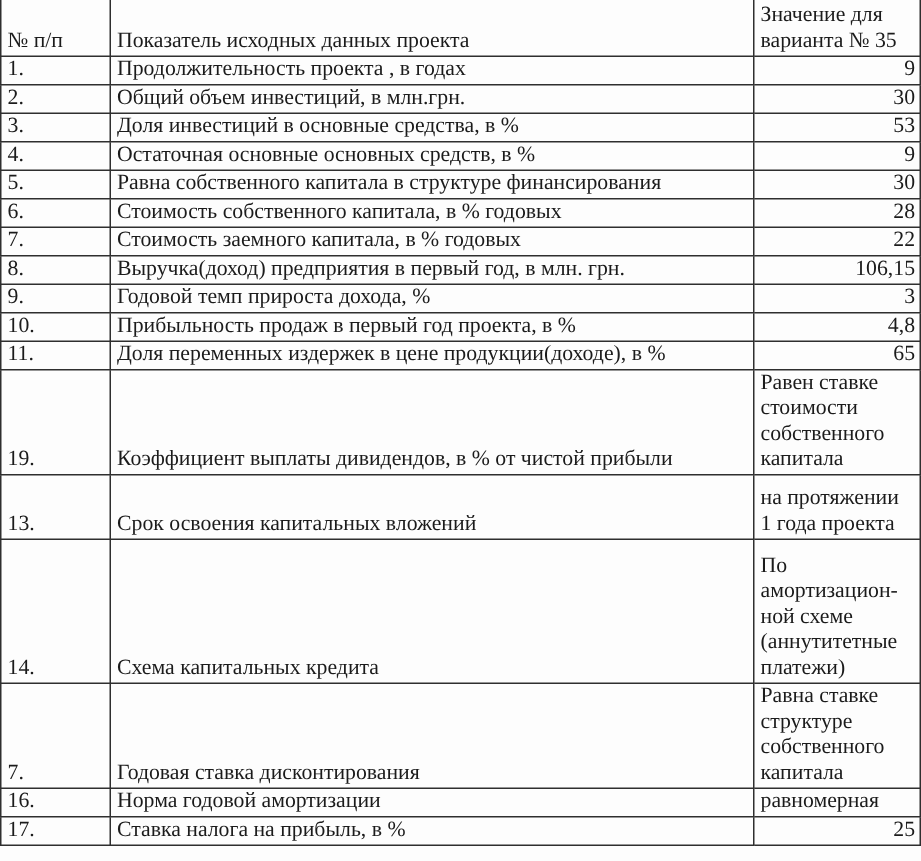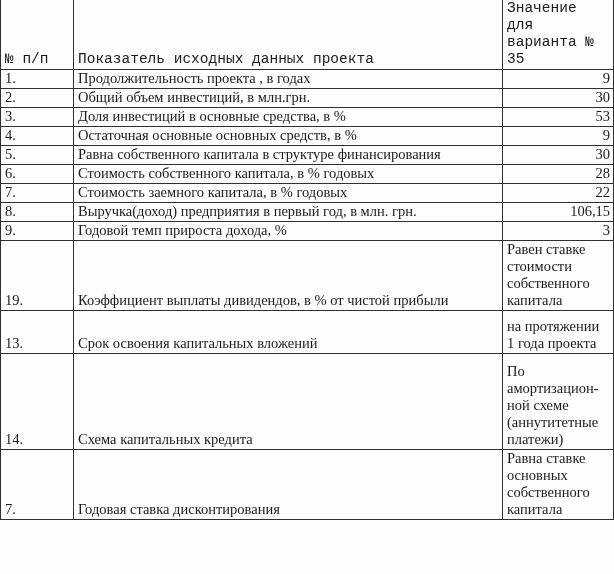--- a/index.html
+++ b/index.html
@@ -23,21 +23,21 @@
   td, th {
     border: 1px solid #2f2f2f;
     vertical-align: bottom;
     line-height: 17px;
     padding: 0 2px 1px 4px;
     font-weight: normal;
     text-align: left;
     overflow: hidden;
     white-space: pre-line;
   }
-  thead th { border-top: none; font-family: Liberation Mono, monospace; }
+  thead th { border-top: none; }
   tr.h-hdr { height: 37px; }
   tr.h-s   { height: 17px; }
   tr.h-r12 { height: 70px; }
   tr.h-r13 { height: 43px; }
   tr.h-r14 { height: 96px; }
   tr.h-r15 { height: 70px; }
   td.c-val.num {
     text-align: right;
     padding-right: 3px;
   }
@@ -98,20 +98,30 @@
     <tr class="h-s">
       <td class="c-num">8.</td>
       <td class="c-label">Выручка(доход) предприятия в первый год, в млн. грн.</td>
       <td class="c-val num">106,15</td>
     </tr>
     <tr class="h-s">
       <td class="c-num">9.</td>
       <td class="c-label">Годовой темп прироста дохода, %</td>
       <td class="c-val num">3</td>
     </tr>
+    <tr class="h-s">
+      <td class="c-num">10.</td>
+      <td class="c-label">Прибыльность продаж в первый год проекта, в %</td>
+      <td class="c-val num">4,8</td>
+    </tr>
+    <tr class="h-s">
+      <td class="c-num">11.</td>
+      <td class="c-label">Доля переменных издержек в цене продукции(доходе), в %</td>
+      <td class="c-val num">65</td>
+    </tr>
     <tr class="h-r12">
       <td class="c-num">19.</td>
       <td class="c-label">Коэффициент выплаты дивидендов, в % от чистой прибыли</td>
       <td class="c-val">Равен ставке
 стоимости
 собственного
 капитала</td>
     </tr>
     <tr class="h-r13">
       <td class="c-num">13.</td>
@@ -125,18 +135,28 @@
       <td class="c-val">По
 амортизацион-
 ной схеме
 (аннутитетные
 платежи)</td>
     </tr>
     <tr class="h-r15">
       <td class="c-num">7.</td>
       <td class="c-label">Годовая ставка дисконтирования</td>
       <td class="c-val">Равна ставке
-основных
+структуре
 собственного
 капитала</td>
+    </tr>
+    <tr class="h-s">
+      <td class="c-num">16.</td>
+      <td class="c-label">Норма годовой амортизации</td>
+      <td class="c-val">равномерная</td>
+    </tr>
+    <tr class="h-s">
+      <td class="c-num">17.</td>
+      <td class="c-label">Ставка налога на прибыль, в %</td>
+      <td class="c-val num">25</td>
     </tr>
   </tbody>
 </table>
 
 </body></html>

